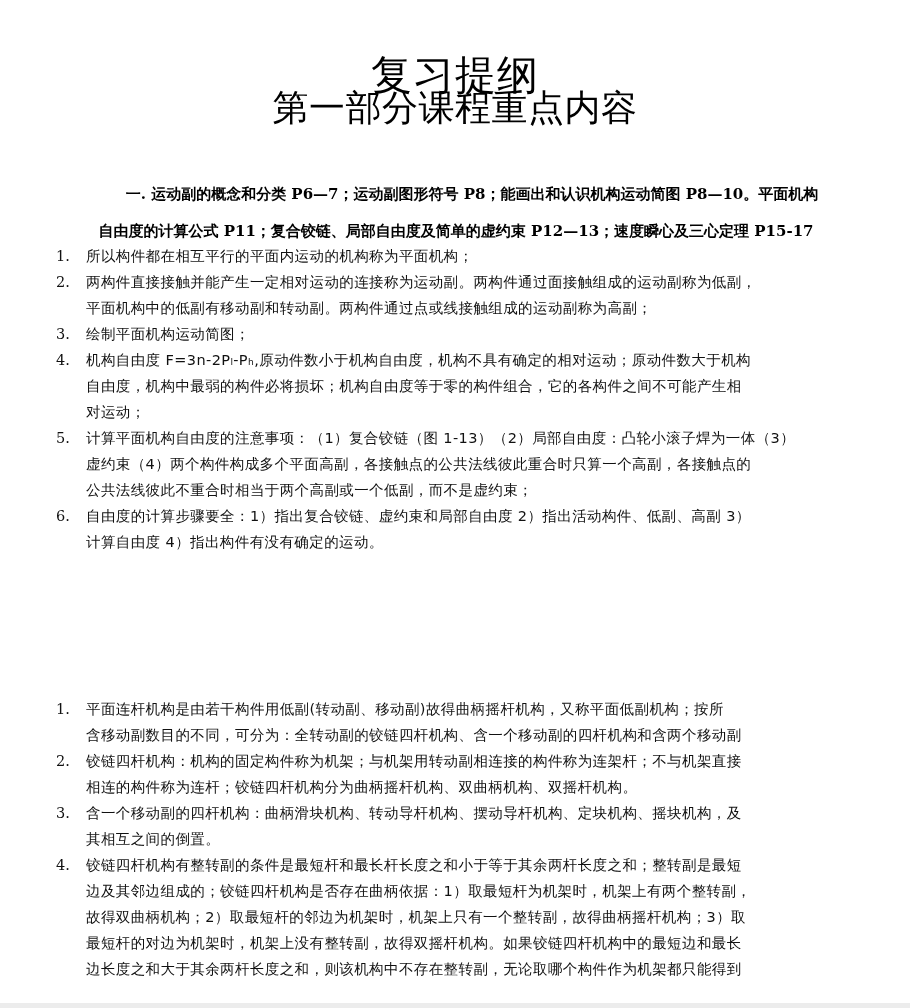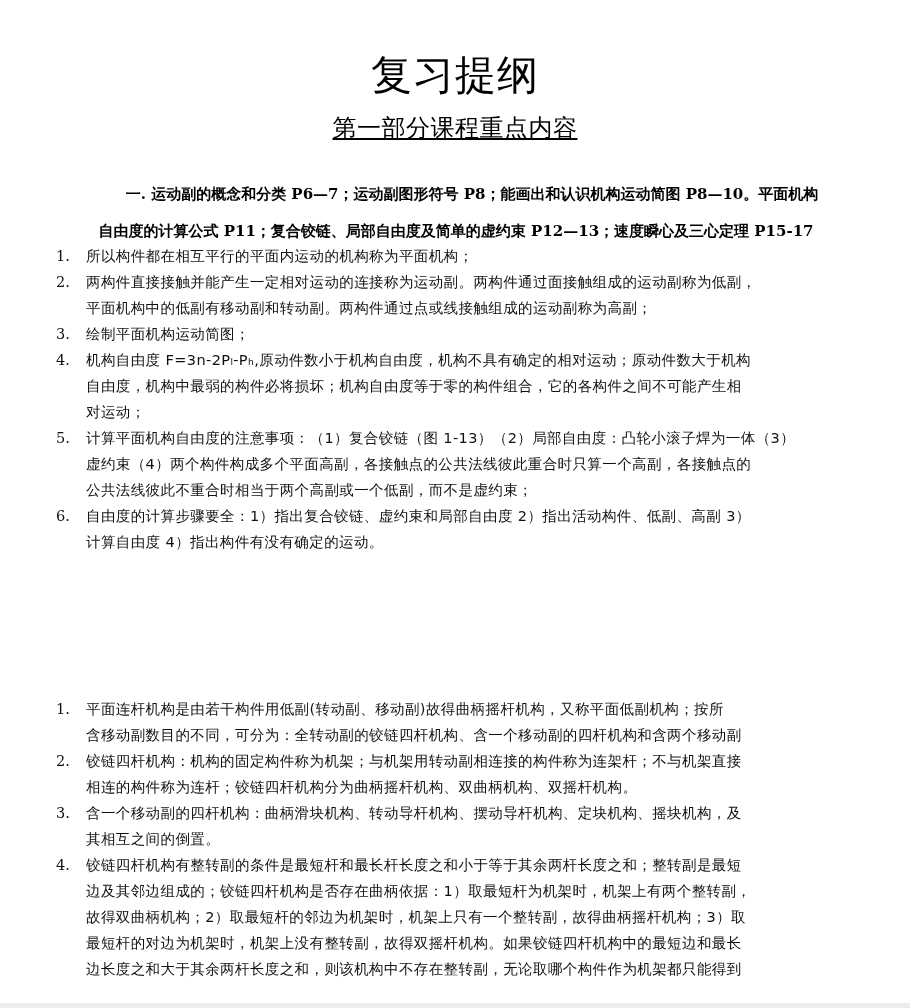--- a/index.html
+++ b/index.html
@@ -7,21 +7,21 @@
       width: 910px; height: 1008px; overflow: hidden; position: relative;
       font-family: "DejaVu Sans", sans-serif; color: #111;
     }
     .page { position: absolute; left: 0; top: 0; width: 910px; height: 1003px; background: #fff; }
     .page-edge { position: absolute; left: 0; top: 1003px; width: 910px; height: 5px; background: #ececec; }
     .title {
       position: absolute; left: 0; width: 910px; text-align: center;
       font-family: "DejaVu Sans", sans-serif; color: #000; font-weight: normal;
     }
     .title.main { top: 48px; font-size: 41px; letter-spacing: 1px; }
-    .title.sub { top: 112px; font-size: 24px; letter-spacing: 0.5px; text-decoration: underline; }
+    .title.sub { top: 84px; font-size: 36px; letter-spacing: 0.5px; }
     .heading {
       position: absolute; left: 56px; width: 800px;
       font-family: "DejaVu Serif", serif; font-weight: bold; font-size: 15px; color: #000; text-align: center;
     }
     .heading .line { height: 37px; line-height: 37px; white-space: nowrap; }
     .heading .line.first { padding-left: 32px; }
     .list { position: absolute; left: 56px; width: 800px; font-size: 14.5px; color: #111; }
     .item { display: flex; }
     .item .num { width: 30px; flex: 0 0 30px; line-height: 26px; font-family: "DejaVu Serif", serif; }
     .item .lines { flex: 1; }

